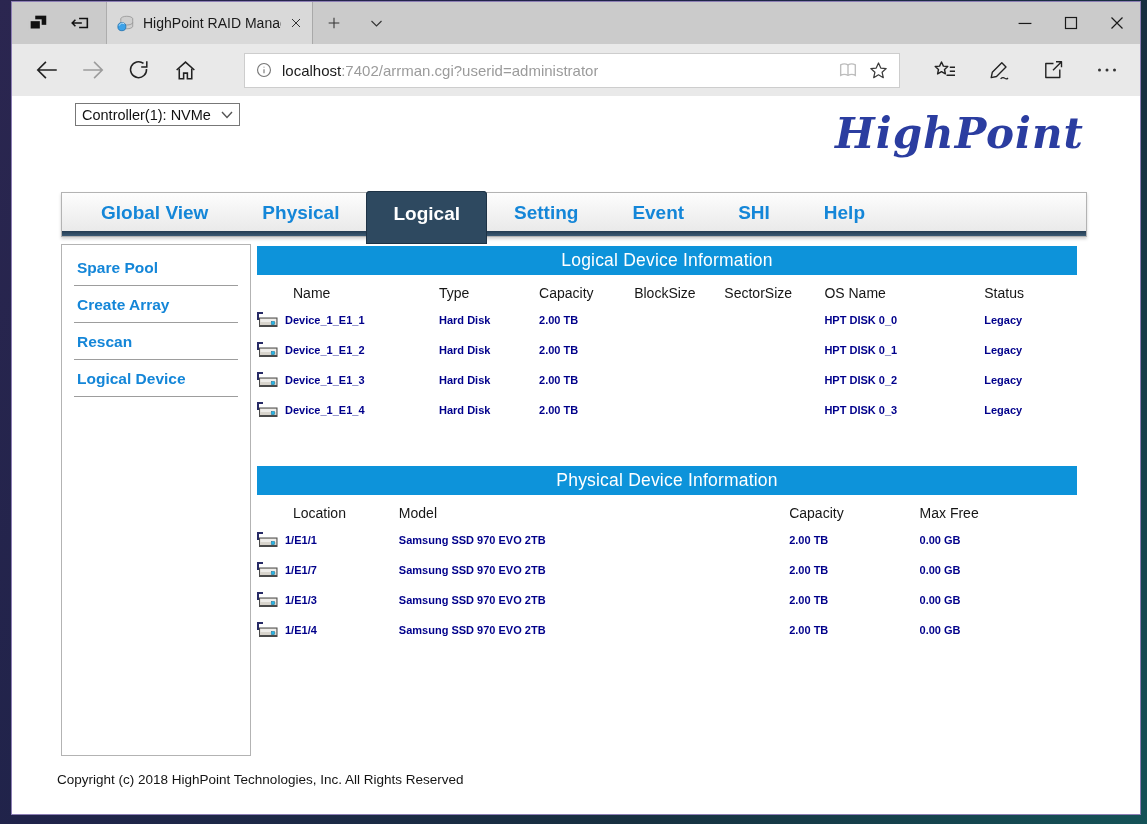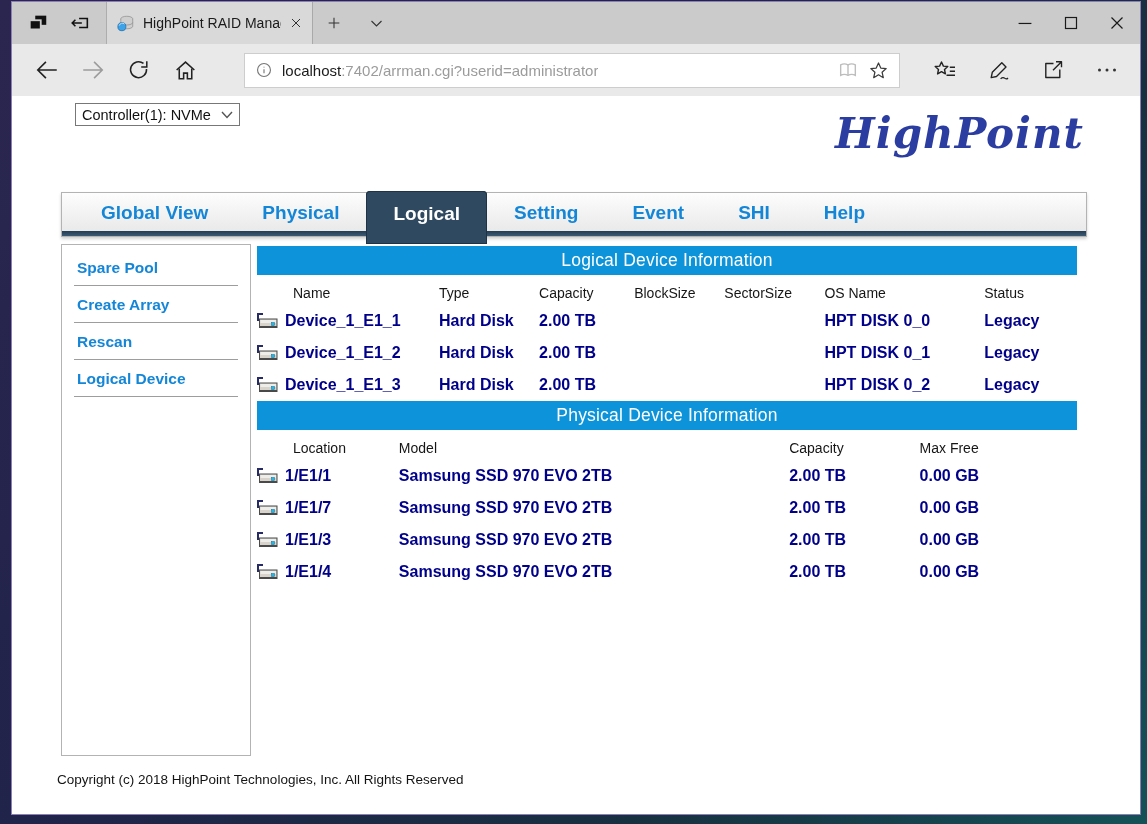--- a/index.html
+++ b/index.html
@@ -55,24 +55,24 @@
   .sidebar { position:absolute; left:49px; top:148px; width:190px; height:512px;
     background:#fff; border:1px solid #b3b3b3; padding:4px 12px 0; }
   .side-item { padding:10px 3px 8px; border-bottom:1px solid #9d9d9d; color:var(--link);
     font-weight:bold; font-size:15.5px; cursor:pointer; }
 
   .main { position:absolute; left:245px; top:150px; width:820px; }
   .section-title { height:29px; background:var(--accent); color:#fff; font-weight:normal; font-size:17.5px;
     text-align:center; line-height:29px; letter-spacing:.2px; }
   table { width:100%; border-collapse:collapse; table-layout:fixed; margin-top:5px; }
   th { text-align:left; font-weight:normal; font-size:14px; color:#161616; padding:5px 0 4px; white-space:nowrap; }
-  td { font-size:16px; font-weight:bold; color:var(--navy); padding:7px 0; white-space:nowrap; overflow:hidden; }
+  td { font-size:11px; font-weight:bold; color:var(--navy); padding:7px 0; white-space:nowrap; overflow:hidden; }
   .cell-name { display:flex; align-items:center; gap:7px; cursor:pointer; }
   .th-indent { padding-left:36px; }
-  .section2 { }
+  .section2 { margin-top:41px; }
 
   .footer { position:absolute; left:45px; top:674px; font-size:13.5px; color:#141414; line-height:1.45; }
 
   svg { display:block; }
 </style>
 </head>
 <body>
 
 <div class="desktop">
   <div class="window">
@@ -337,20 +337,40 @@
       </span>
     </td>
     <td>Hard Disk</td>
     <td>2.00 TB</td>
     <td></td>
     <td></td>
     <td>HPT DISK 0_2</td>
     <td>Legacy</td>
   </tr>
 
+  <tr>
+    <td>
+      <span class="cell-name">
+        <svg width="21" height="16" viewBox="0 0 21 16">
+                        <path d="M1 8 V1 H6" fill="none" stroke="#262a66" stroke-width="2"></path>
+                        <rect x="2.5" y="6" width="17.5" height="8.5" fill="#d8d4cc" stroke="#4a4a4a" stroke-width="1"></rect>
+                        <rect x="3.5" y="7" width="15.5" height="3" fill="#efedea"></rect>
+                        <rect x="14.5" y="9.5" width="3" height="3" fill="#25b6e8" stroke="#0b6f96" stroke-width="0.5"></rect>
+                        <rect x="2.5" y="13" width="17.5" height="1.6" fill="#4a4a4a"></rect>
+                      </svg>
+        <span>Device_1_E1_4</span>
+      </span>
+    </td>
+    <td>Hard Disk</td>
+    <td>2.00 TB</td>
+    <td></td>
+    <td></td>
+    <td>HPT DISK 0_3</td>
+    <td>Legacy</td>
+  </tr>
 </tbody>
           </table>
         </div>
 
         <div class="section section2">
           <div class="section-title">Physical Device Information</div>
           <table>
             <colgroup>
               <col style="width:17.3%">
                 <col style="width:47.6%">

